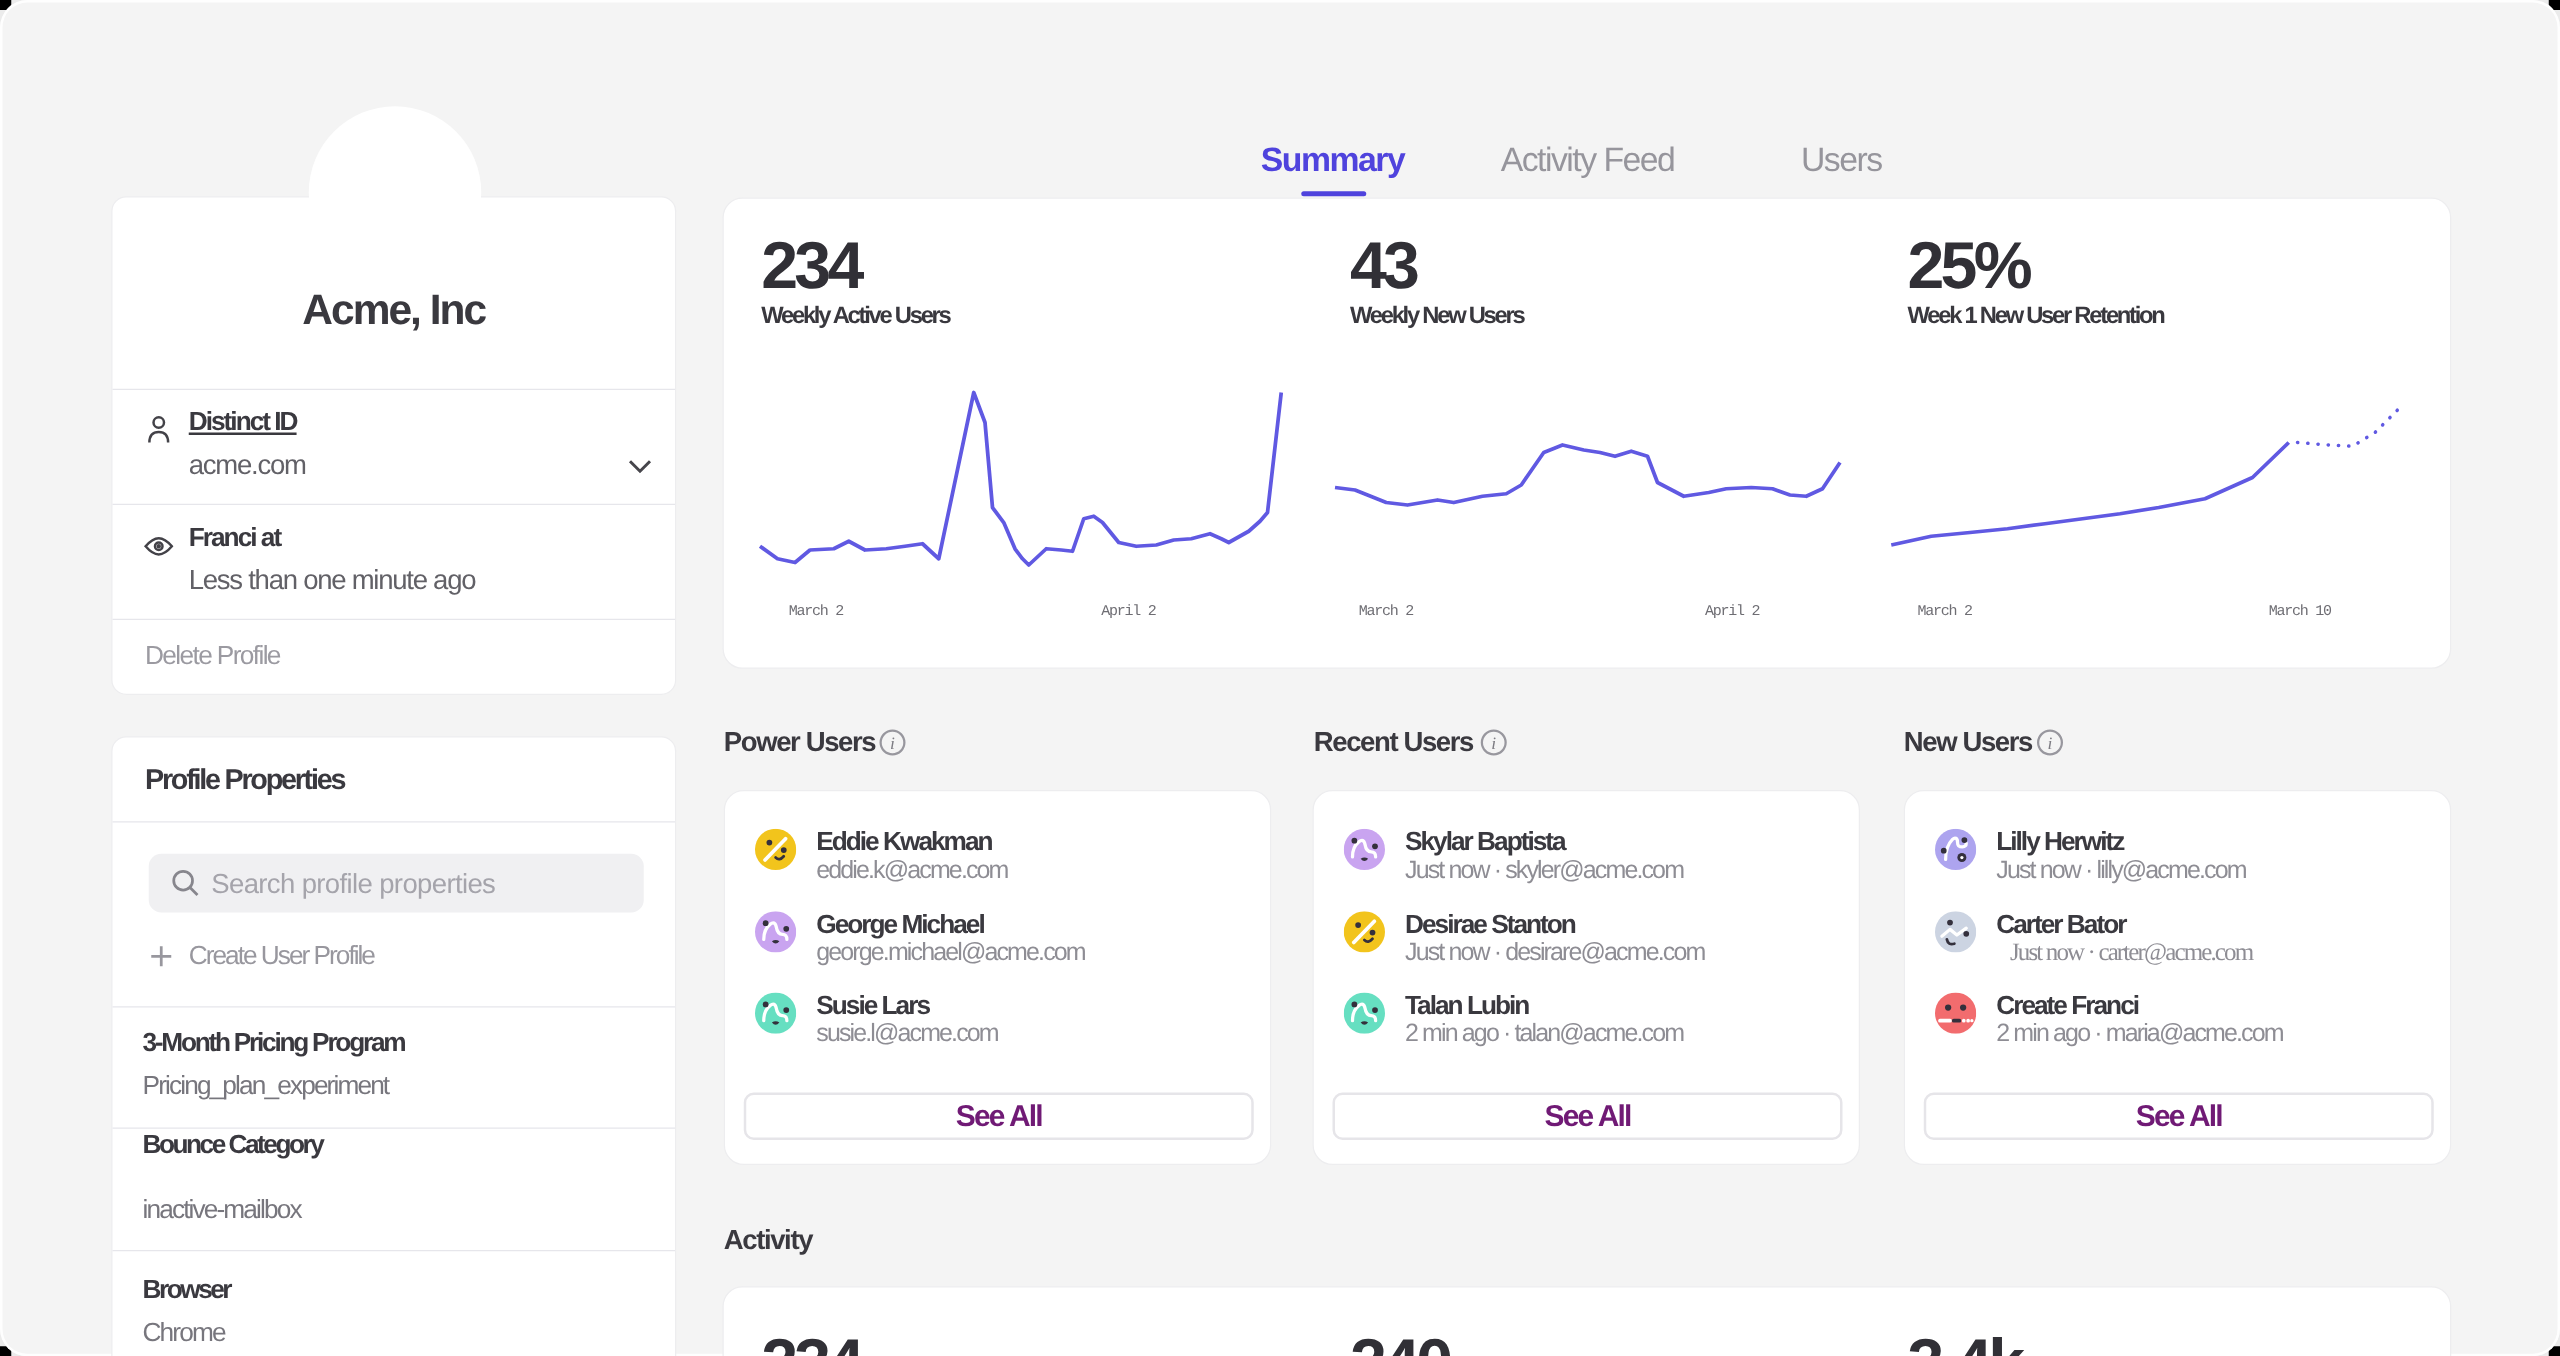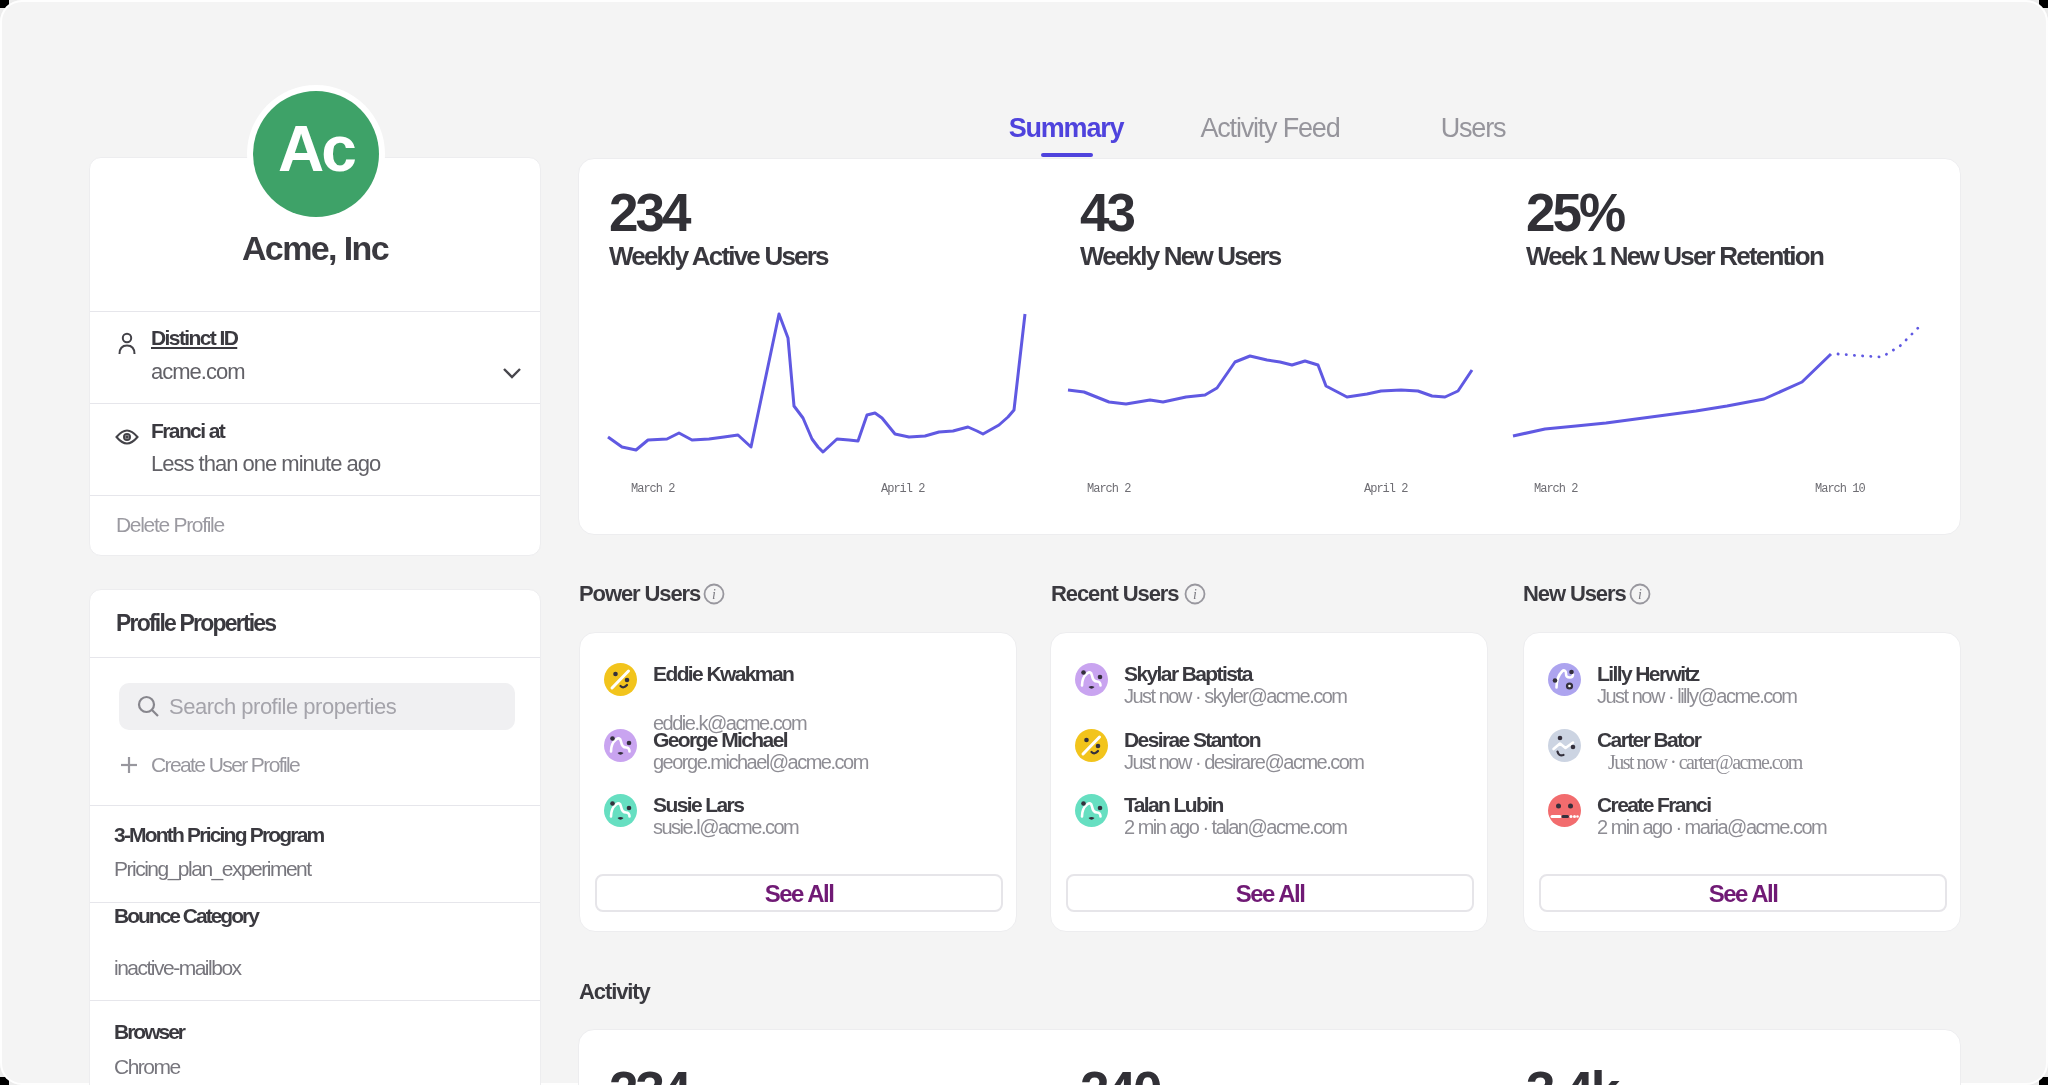--- a/index.html
+++ b/index.html
@@ -7,39 +7,38 @@
   body { font-family:"Liberation Sans", sans-serif; }
   .frame { position:absolute; left:0; top:0; width:2048px; height:1085px;
     border-radius:22px; background:#f4f4f4; overflow:hidden; z-index:1;
     box-shadow: inset 0 0 0 2px rgba(255,255,255,.9); }
   .abs { position:absolute; }
   .card { position:absolute; background:#fff; border:1px solid #ededef; border-radius:12px; }
   .bigcard { position:absolute; background:#fff; border:1px solid #ededef; border-radius:16px; }
   .hdr { font-weight:700; color:#3a393f; letter-spacing:-1.6px; }
   .divider { position:absolute; left:0; right:0; height:1px; background:#e6e6eb; }
   .bignum { position:absolute; font-size:53px; font-weight:700; color:#313036; letter-spacing:-3px; line-height:1; }
-  .statlbl { position:absolute; font-size:26px; font-weight:700; color:#39383e; letter-spacing:-1.8px; line-height:1; }
+  .statlbl { position:absolute; font-size:19px; font-weight:700; color:#39383e; letter-spacing:-1.8px; line-height:1; }
   .axis { position:absolute; font-family:"Liberation Mono", monospace; font-size:12px; color:#6e6d73; letter-spacing:-1px; line-height:1; }
   .uname { position:absolute; font-size:21px; font-weight:700; color:#3a393f; letter-spacing:-1.6px; line-height:1; }
   .uemail { position:absolute; font-size:20px; color:#8e8d94; letter-spacing:-1.5px; line-height:1; }
   .seeall { position:absolute; left:15px; width:408px; top:241px; height:38px;
     border:2px solid #e6e5e9; border-radius:8px; text-align:center; line-height:36px;
     font-size:24px; font-weight:700; color:#701a75; letter-spacing:-1.5px; }
   .sechdr { position:absolute; font-size:22px; font-weight:700; color:#3a393f; letter-spacing:-1.1px; line-height:1; }
 </style>
 </head>
 <body>
 <div style="position:absolute;left:0;top:0;width:9px;height:8px;background:#000;"></div>
 <div style="position:absolute;right:0;top:0;width:9px;height:8px;background:#000;"></div>
 <div style="position:absolute;left:0;bottom:0;width:9px;height:8px;background:#000;"></div>
 <div style="position:absolute;right:0;bottom:0;width:9px;height:8px;background:#000;"></div>
 <div class="frame">
 
   <div class="abs" style="left:247px; top:85px; width:138px; height:138px; border-radius:50%; background:#fff; z-index:5;"></div>
-  <div class="abs" style="left:253px; top:91px; width:126px; height:126px; border-radius:50%; background:#3ea268; color:#fff; font-size:64px; font-weight:700; text-align:center; line-height:116px; letter-spacing:-3px; z-index:6;">Ac</div>
 
   <div class="card" style="left:89px; top:157px; width:452px; height:399px;">
     <div class="abs hdr" style="left:0; right:0; top:73px; text-align:center; font-size:34px; line-height:1;">Acme, Inc</div>
     <div class="divider" style="top:153px;"></div>
 
     <svg class="abs" style="left:28px; top:174px;" width="18" height="24" viewBox="0 0 18 24" fill="none" stroke="#434248" stroke-width="2">
       <circle cx="9" cy="6" r="4.2"></circle>
       <path d="M 1.5,22 Q 1.5,13.5 9,13.5 Q 16.5,13.5 16.5,22"></path>
     </svg>
     <div class="abs hdr" style="left:61px; top:168px; font-size:21px;text-decoration:underline;">Distinct ID</div>
@@ -136,21 +135,21 @@
 
   <div class="bigcard" style="left:579px; top:632px; width:438px; height:300px;">
     <div class="abs" style="left:24px; top:30px; width:33px; height:33px;"><svg width="33" height="33" viewBox="-16.5 -16.5 33 33">
           <circle r="16.5" fill="#f2c41c"></circle>
           <line x1="-8.5" y1="8.5" x2="8" y2="-8.5" stroke="#fff" stroke-width="3" stroke-linecap="round"></line>
           <circle cx="-5" cy="-5.5" r="2.3" fill="#34303c"></circle>
           <circle cx="6.5" cy="0.5" r="2.3" fill="#34303c"></circle>
           <path d="M 0,6.5 Q 3,9.5 6.5,5.5" stroke="#34303c" stroke-width="2.2" fill="none" stroke-linecap="round"></path>
         </svg></div>
     <div class="uname" style="left:73px; top:30px;">Eddie Kwakman</div>
-    <div class="uemail" style="left:73px; top:53px;margin-top:27px;">eddie.k@acme.com</div>
+    <div class="uemail" style="left:73px; top:53px;">eddie.k@acme.com</div>
     <div class="abs" style="left:24px; top:96px; width:33px; height:33px;"><svg width="33" height="33" viewBox="-16.5 -16.5 33 33">
           <circle r="16.5" fill="#c9a4f0"></circle>
           <path d="M -9.5,6 Q -9.5,-2 -4.5,-6 Q -0.5,-9 0.5,-4 Q 1.5,2 5.5,2 Q 9,2 9,6" stroke="#fff" stroke-width="2.6" fill="none" stroke-linecap="round"></path>
           <circle cx="-8" cy="-7" r="2.3" fill="#34303c"></circle>
           <circle cx="8.5" cy="-2.5" r="2.3" fill="#34303c"></circle>
           <path d="M -3,7.5 Q 0,11 3,7.5 Q 0,5.5 -3,7.5 Z" fill="#34303c"></path>
         </svg></div>
     <div class="uname" style="left:73px; top:96px;">George Michael</div>
     <div class="uemail" style="left:73px; top:119px;">george.michael@acme.com</div>
     <div class="abs" style="left:24px; top:161px; width:33px; height:33px;"><svg width="33" height="33" viewBox="-16.5 -16.5 33 33">

